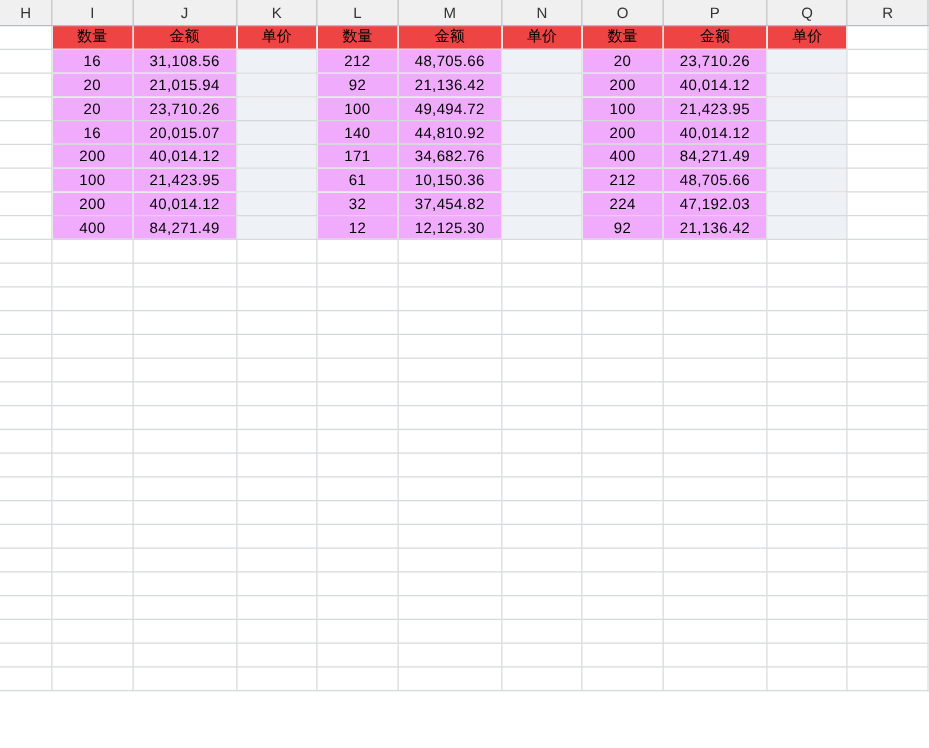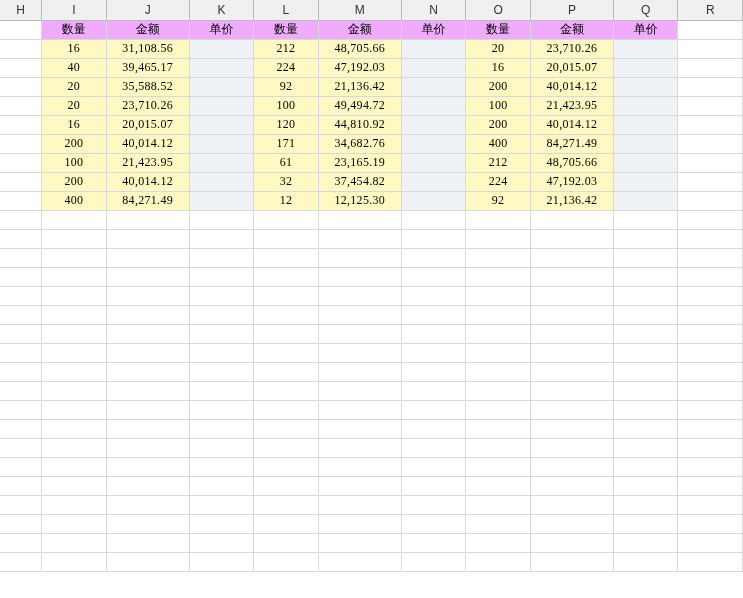--- a/index.html
+++ b/index.html
@@ -42,26 +42,26 @@
     font-size: 12px;
     color: #333;
     height: 20px;
   }
   
   td.tbl {
     border-right: 1px solid #9aafc4;
     border-bottom: 1px solid #9aafc4;
     border-top: 1px solid #9aafc4;
     border-left: 1px solid #9aafc4;
-    background: #fef9c3;
+    background: #f0abfc;
     font-size: 11.5px;
-    font-family: Liberation Serif, serif;
+    font-family: Liberation Sans, sans-serif;
   }
   td.hdr {
-    background: #f0abfc;
+    background: #ef4444;
     font-weight: bold;
     font-size: 11.5px;
     font-family: "Liberation Sans", sans-serif;
     border-right: 1px solid #7f9db9;
     border-bottom: 1px solid #7f9db9;
     border-top: 1px solid #7f9db9;
     border-left: 1px solid #7f9db9;
     color: #000;
   }
   td.empty-tbl {
@@ -131,90 +131,77 @@
           <td class="tbl num">212</td>
           <td class="tbl num">48,705.66</td>
           <td class="empty-tbl"></td>
           <td class="tbl num">20</td>
           <td class="tbl num">23,710.26</td>
           <td class="empty-tbl"></td>
           <td class="blank"></td>
         </tr>
         <tr>
           <td class="blank"></td>
-          <td class="tbl num">40</td>
-          <td class="tbl num">39,465.17</td>
-          <td class="empty-tbl"></td>
-          <td class="tbl num">224</td>
-          <td class="tbl num">47,192.03</td>
-          <td class="empty-tbl"></td>
+          <td class="tbl num">20</td>
+          <td class="tbl num">21,015.94</td>
+          <td class="empty-tbl"></td>
+          <td class="tbl num">92</td>
+          <td class="tbl num">21,136.42</td>
+          <td class="empty-tbl"></td>
+          <td class="tbl num">200</td>
+          <td class="tbl num">40,014.12</td>
+          <td class="empty-tbl"></td>
+          <td class="blank"></td>
+        </tr>
+        <tr>
+          <td class="blank"></td>
+          <td class="tbl num">20</td>
+          <td class="tbl num">23,710.26</td>
+          <td class="empty-tbl"></td>
+          <td class="tbl num">100</td>
+          <td class="tbl num">49,494.72</td>
+          <td class="empty-tbl"></td>
+          <td class="tbl num">100</td>
+          <td class="tbl num">21,423.95</td>
+          <td class="empty-tbl"></td>
+          <td class="blank"></td>
+        </tr>
+        <tr>
+          <td class="blank"></td>
           <td class="tbl num">16</td>
           <td class="tbl num">20,015.07</td>
           <td class="empty-tbl"></td>
-          <td class="blank"></td>
-        </tr>
-        <tr>
-          <td class="blank"></td>
-          <td class="tbl num">20</td>
-          <td class="tbl num">35,588.52</td>
-          <td class="empty-tbl"></td>
-          <td class="tbl num">92</td>
-          <td class="tbl num">21,136.42</td>
+          <td class="tbl num">140</td>
+          <td class="tbl num">44,810.92</td>
           <td class="empty-tbl"></td>
           <td class="tbl num">200</td>
           <td class="tbl num">40,014.12</td>
           <td class="empty-tbl"></td>
           <td class="blank"></td>
         </tr>
         <tr>
           <td class="blank"></td>
-          <td class="tbl num">20</td>
-          <td class="tbl num">23,710.26</td>
-          <td class="empty-tbl"></td>
-          <td class="tbl num">100</td>
-          <td class="tbl num">49,494.72</td>
-          <td class="empty-tbl"></td>
+          <td class="tbl num">200</td>
+          <td class="tbl num">40,014.12</td>
+          <td class="empty-tbl"></td>
+          <td class="tbl num">171</td>
+          <td class="tbl num">34,682.76</td>
+          <td class="empty-tbl"></td>
+          <td class="tbl num">400</td>
+          <td class="tbl num">84,271.49</td>
+          <td class="empty-tbl"></td>
+          <td class="blank"></td>
+        </tr>
+        <tr>
+          <td class="blank"></td>
           <td class="tbl num">100</td>
           <td class="tbl num">21,423.95</td>
           <td class="empty-tbl"></td>
-          <td class="blank"></td>
-        </tr>
-        <tr>
-          <td class="blank"></td>
-          <td class="tbl num">16</td>
-          <td class="tbl num">20,015.07</td>
-          <td class="empty-tbl"></td>
-          <td class="tbl num">120</td>
-          <td class="tbl num">44,810.92</td>
-          <td class="empty-tbl"></td>
-          <td class="tbl num">200</td>
-          <td class="tbl num">40,014.12</td>
-          <td class="empty-tbl"></td>
-          <td class="blank"></td>
-        </tr>
-        <tr>
-          <td class="blank"></td>
-          <td class="tbl num">200</td>
-          <td class="tbl num">40,014.12</td>
-          <td class="empty-tbl"></td>
-          <td class="tbl num">171</td>
-          <td class="tbl num">34,682.76</td>
-          <td class="empty-tbl"></td>
-          <td class="tbl num">400</td>
-          <td class="tbl num">84,271.49</td>
-          <td class="empty-tbl"></td>
-          <td class="blank"></td>
-        </tr>
-        <tr>
-          <td class="blank"></td>
-          <td class="tbl num">100</td>
-          <td class="tbl num">21,423.95</td>
-          <td class="empty-tbl"></td>
           <td class="tbl num">61</td>
-          <td class="tbl num">23,165.19</td>
+          <td class="tbl num">10,150.36</td>
           <td class="empty-tbl"></td>
           <td class="tbl num">212</td>
           <td class="tbl num">48,705.66</td>
           <td class="empty-tbl"></td>
           <td class="blank"></td>
         </tr>
         <tr>
           <td class="blank"></td>
           <td class="tbl num">200</td>
           <td class="tbl num">40,014.12</td>

